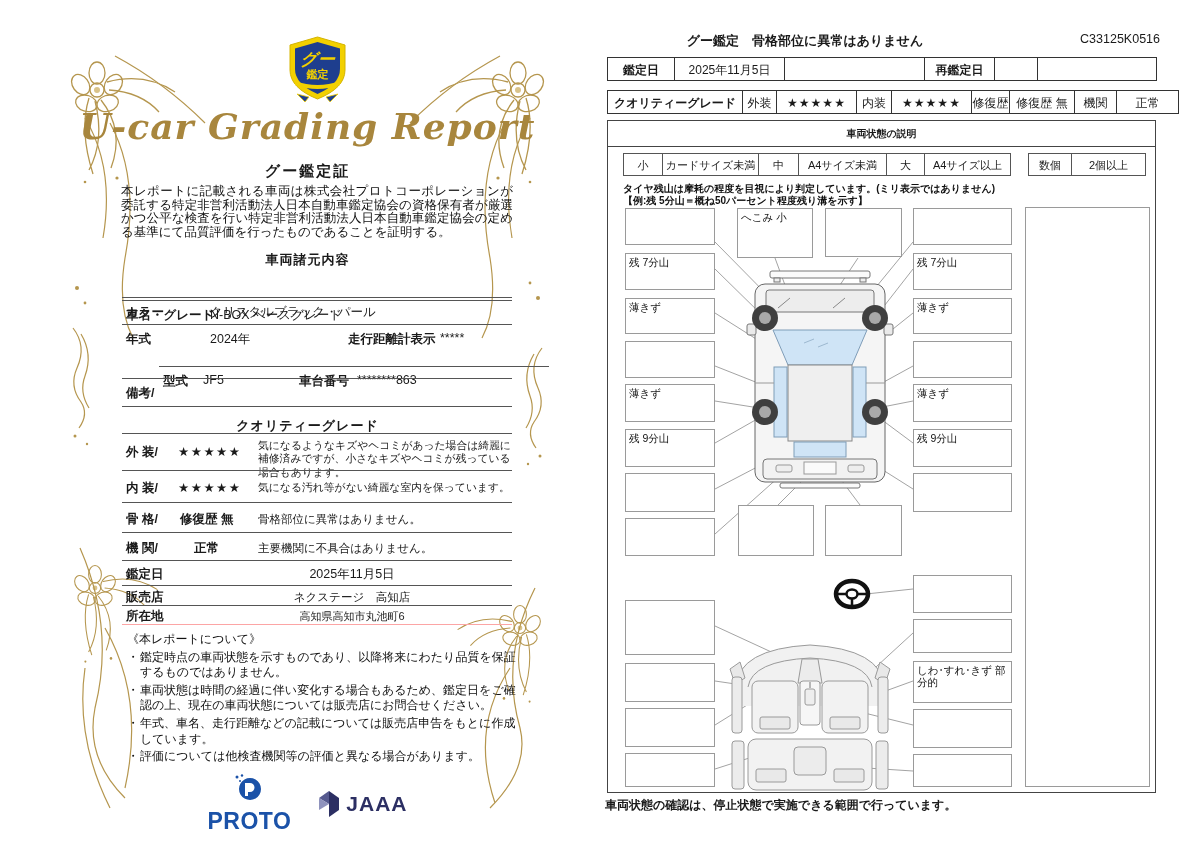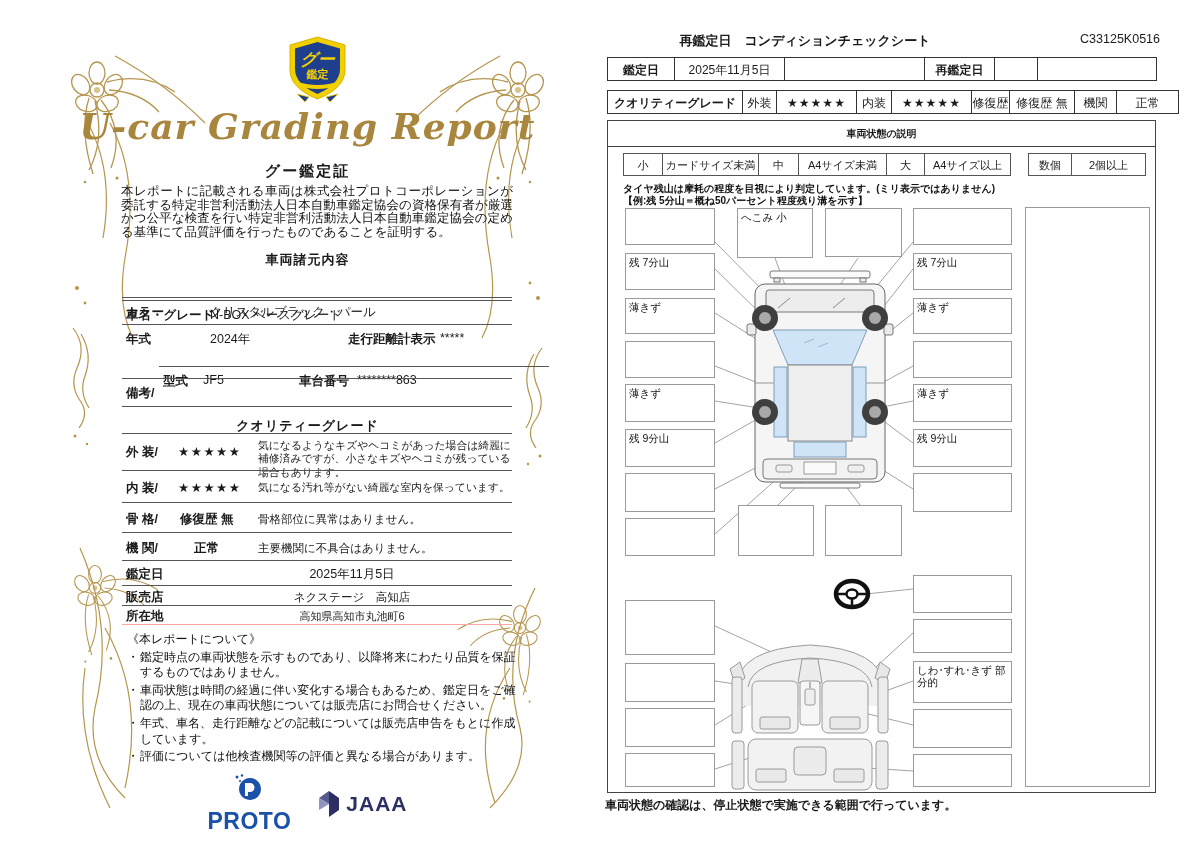--- a/index.html
+++ b/index.html
@@ -186,21 +186,21 @@
           <path d="M12,1 L2,8 L12,14 Z" fill="#565a8f"></path>
           <path d="M12,14 L2,8 V20 Z" fill="#8f93bd"></path>
         </svg>
         <span style="font-size:21px;font-weight:bold;color:#2c2f63;letter-spacing:1px;">JAAA</span>
       </div>
     </div>
   </div>
 
   <div class="sheet">
 
-    <div class="abs" style="left:50px;top:2px;width:300px;text-align:center;font-size:13px;font-weight:bold;">再鑑定日　コンディションチェックシート</div>
+    <div class="abs" style="left:50px;top:2px;width:300px;text-align:center;font-size:13px;font-weight:bold;">グー鑑定　骨格部位に異常はありません</div>
     <div class="abs" style="right:0;top:2px;font-size:12.5px;">C33125K0516</div>
 
     <div class="cellrow" style="left:2px;top:27px;">
       <div class="cell first" style="width:68px;font-weight:bold;">鑑定日</div>
       <div class="cell" style="width:110px;">2025年11月5日</div>
       <div class="cell" style="width:140px;"></div>
       <div class="cell" style="width:70px;font-weight:bold;">再鑑定日</div>
       <div class="cell" style="width:43px;"></div>
       <div class="cell" style="width:119px;"></div>
     </div>

